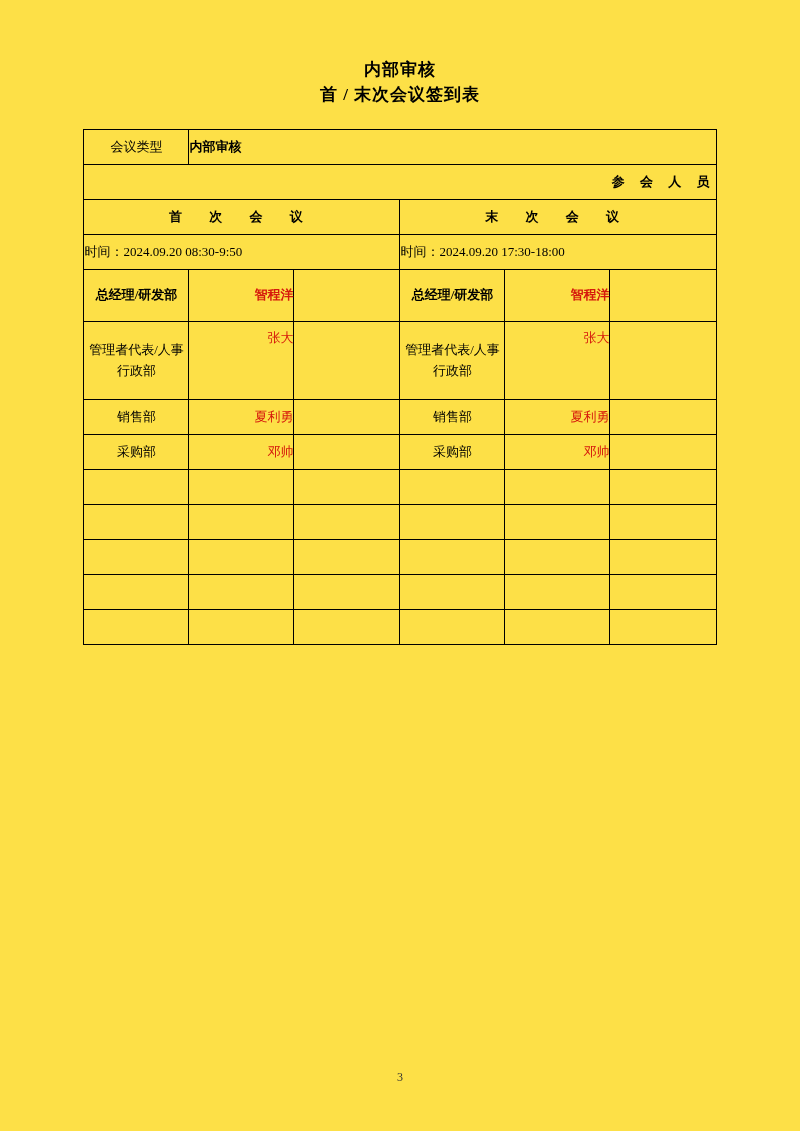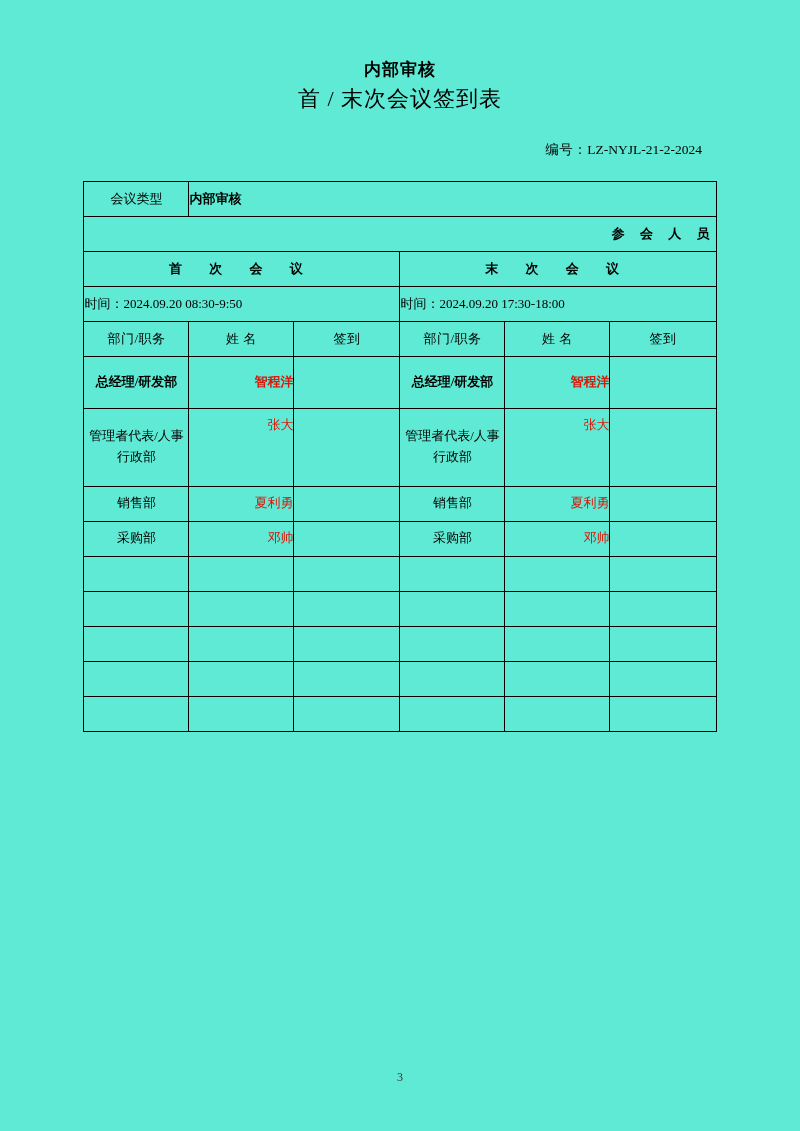--- a/index.html
+++ b/index.html
@@ -12,35 +12,35 @@
     height: 1131px;
     position: relative;
     font-family: "Liberation Serif", "DejaVu Serif", serif;
     color: #000000;
   }
   .page {
     position: absolute;
     top: 0; left: 0;
     width: 800px;
     height: 1131px;
-    background: #5eead4;
+    background: #fde047;
   }
   .title-block {
     text-align: center;
     margin-top: 58px;
     line-height: 1.45;
   }
   .title-line1 {
     font-size: 17px;
     font-weight: bold;
     letter-spacing: 1px;
   }
   .title-line2 {
-    font-size: 22px;
-    font-weight: normal;
+    font-size: 17px;
+    font-weight: bold;
     letter-spacing: 1px;
   }
   .docnum {
     margin-top: 26px;
     margin-right: 98px;
     text-align: right;
     font-size: 13.5px;
   }
   .docnum .label { letter-spacing: 0.5px; }
 
@@ -124,23 +124,20 @@
 </head>
 <body>
 
 <div class="page">
 
   <div class="title-block">
     <div class="title-line1">内部审核</div>
     <div class="title-line2">首 / 末次会议签到表</div>
   </div>
 
-  <div class="docnum">
-    <span class="label">编号：</span><span>LZ-NYJL-21-2-2024</span>
-  </div>
 
   <table class="main">
     <colgroup>
       <col style="width:105px">
       <col style="width:105px">
       <col style="width:106px">
       <col style="width:105px">
       <col style="width:105px">
       <col style="width:106px">
     </colgroup>
@@ -157,28 +154,20 @@
         <td class="sess-title" colspan="3">末  次  会  议</td>
       </tr>
       <tr>
         <td class="time-cell" colspan="3">
           <span>时间：</span><span>2024.09.20 08:30-9:50</span>
         </td>
         <td class="time-cell" colspan="3">
           <span>时间：</span><span>2024.09.20 17:30-18:00</span>
         </td>
       </tr>
-      <tr>
-        <td class="col-head">部门/职务</td>
-        <td class="col-head">姓    名</td>
-        <td class="col-head">签到</td>
-        <td class="col-head">部门/职务</td>
-        <td class="col-head">姓    名</td>
-        <td class="col-head">签到</td>
-      </tr>
 
       <tr class="r2">
         <td class="dept">总经理/研发部</td>
         <td class="name">智程洋</td>
         <td class="name"></td>
         <td class="dept">总经理/研发部</td>
         <td class="name">智程洋</td>
         <td class="name"></td>
       </tr>
 

